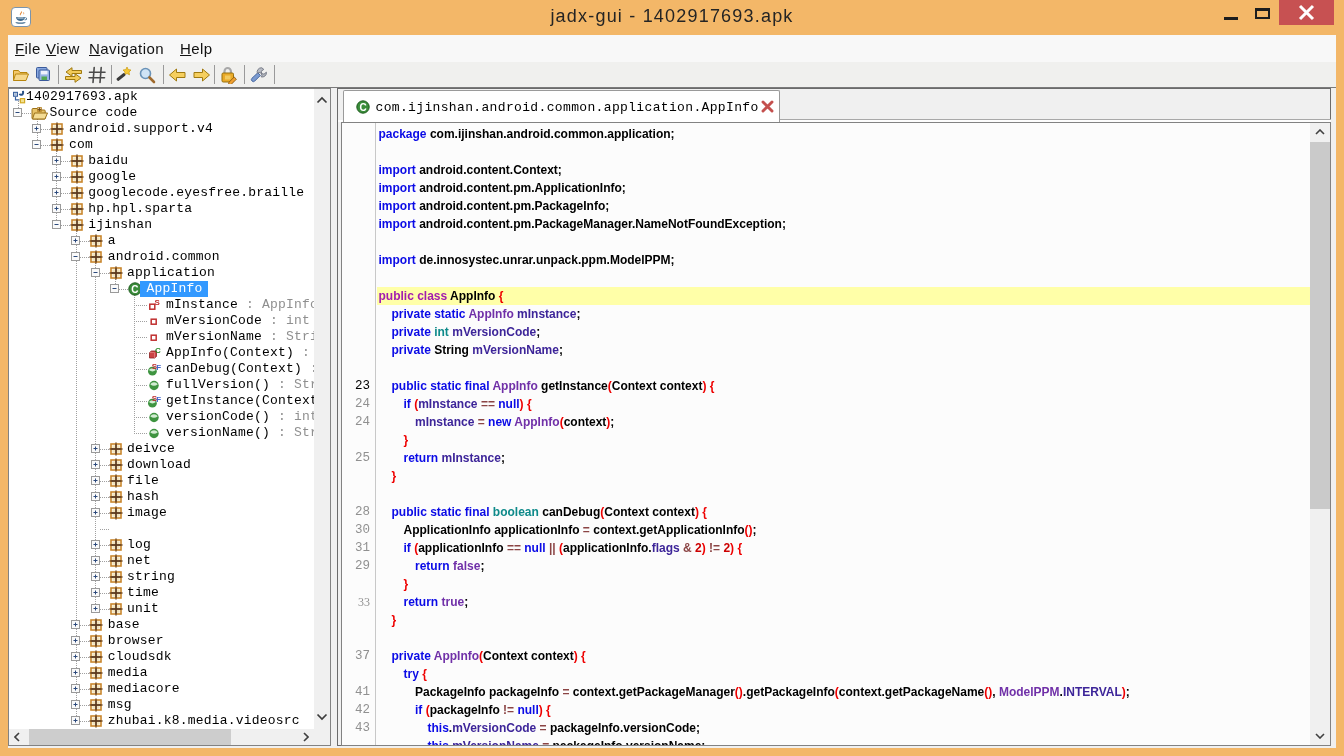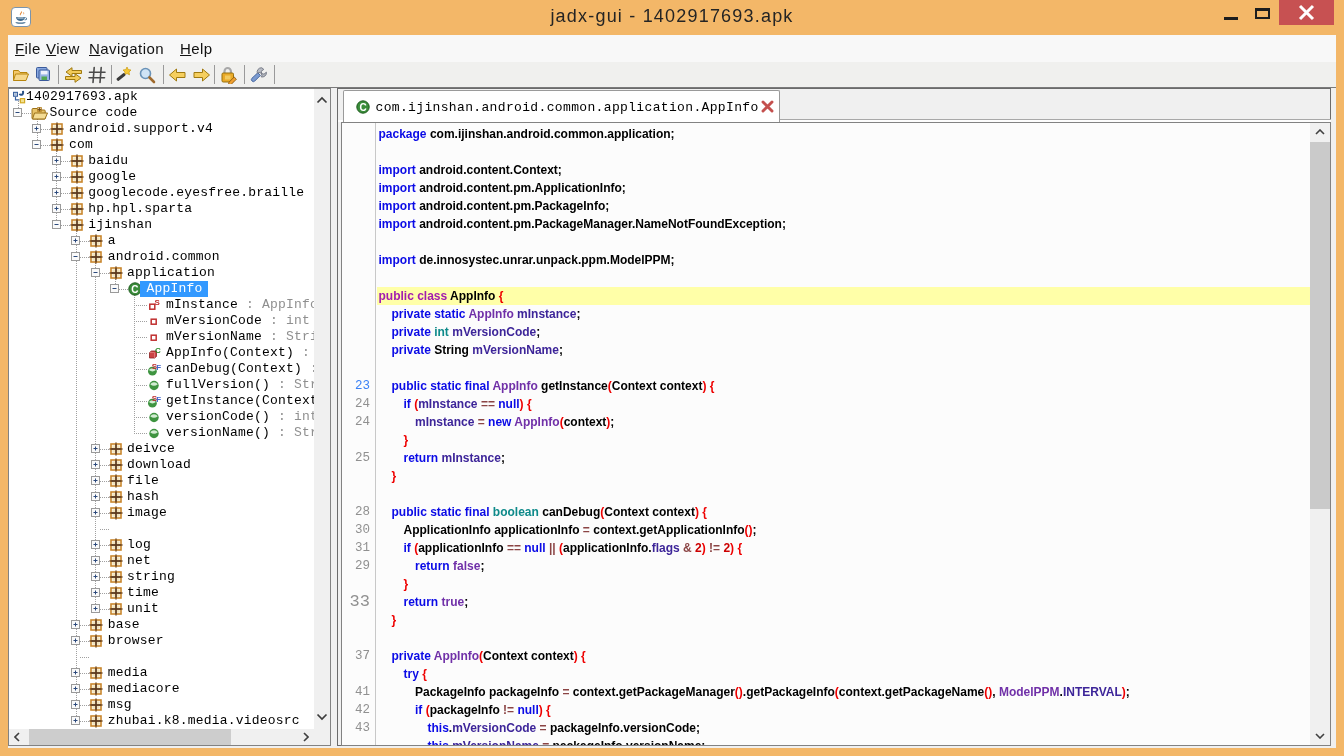--- a/index.html
+++ b/index.html
@@ -587,20 +587,37 @@
             <path d="M7 0.5 V13.5 M0.5 7 H13.5" stroke="#5c3a1e" stroke-width="1.4"></path>
             <rect x="2" y="2" width="10" height="10" fill="none" stroke="#c8862c" stroke-width="1.6"></rect>
             <rect x="3.3" y="3.3" width="2.9" height="2.9" fill="#f2e4bc"></rect>
             <rect x="7.8" y="3.3" width="2.9" height="2.9" fill="#f2e4bc"></rect>
             <rect x="3.3" y="7.8" width="2.9" height="2.9" fill="#f2e4bc"></rect>
             <rect x="7.8" y="7.8" width="2.9" height="2.9" fill="#f2e4bc"></rect>
             <path d="M7 1.4 V12.6 M1.4 7 H12.6" stroke="#5c3a1e" stroke-width="1.4"></path>
           </svg></div>
 <div class="abs" style="left:98.69999999999999px;top:0;height:16px;line-height:16px;white-space:pre">browser</div>
 </div>
+<div class="abs" style="left:0;top:560px;width:305px;height:16px">
+<svg class="abs" style="left:62.199999999999996px;top:3px" width="9" height="9" viewBox="0 0 9 9">
+          <rect x="0.5" y="0.5" width="8" height="8" fill="#fafafa" stroke="#9a9a9a"></rect>
+          <path d="M2.5 4.5 H6.5" stroke="#2c4a7c"></path>
+          <path d="M4.5 2.5 V6.5" stroke="#2c4a7c"></path>
+        </svg>
+<div class="abs" style="left:80.19999999999999px;top:1px;width:14px;height:14px"><svg width="14" height="14" viewBox="0 0 14 14">
+            <path d="M7 0.5 V13.5 M0.5 7 H13.5" stroke="#5c3a1e" stroke-width="1.4"></path>
+            <rect x="2" y="2" width="10" height="10" fill="none" stroke="#c8862c" stroke-width="1.6"></rect>
+            <rect x="3.3" y="3.3" width="2.9" height="2.9" fill="#f2e4bc"></rect>
+            <rect x="7.8" y="3.3" width="2.9" height="2.9" fill="#f2e4bc"></rect>
+            <rect x="3.3" y="7.8" width="2.9" height="2.9" fill="#f2e4bc"></rect>
+            <rect x="7.8" y="7.8" width="2.9" height="2.9" fill="#f2e4bc"></rect>
+            <path d="M7 1.4 V12.6 M1.4 7 H12.6" stroke="#5c3a1e" stroke-width="1.4"></path>
+          </svg></div>
+<div class="abs" style="left:98.69999999999999px;top:0;height:16px;line-height:16px;white-space:pre">cloudsdk</div>
+</div>
 <div class="abs" style="left:0;top:576px;width:305px;height:16px">
 <svg class="abs" style="left:62.199999999999996px;top:3px" width="9" height="9" viewBox="0 0 9 9">
           <rect x="0.5" y="0.5" width="8" height="8" fill="#fafafa" stroke="#9a9a9a"></rect>
           <path d="M2.5 4.5 H6.5" stroke="#2c4a7c"></path>
           <path d="M4.5 2.5 V6.5" stroke="#2c4a7c"></path>
         </svg>
 <div class="abs" style="left:80.19999999999999px;top:1px;width:14px;height:14px"><svg width="14" height="14" viewBox="0 0 14 14">
             <path d="M7 0.5 V13.5 M0.5 7 H13.5" stroke="#5c3a1e" stroke-width="1.4"></path>
             <rect x="2" y="2" width="10" height="10" fill="none" stroke="#c8862c" stroke-width="1.6"></rect>
             <rect x="3.3" y="3.3" width="2.9" height="2.9" fill="#f2e4bc"></rect>
@@ -702,40 +719,40 @@
 <div class="abs" style="left:36.5px;top:38px;height:18px;line-height:18px;white-space:pre"><b style="color:#0a0ae6">import</b> <b>android.content.Context;</b></div>
 <div class="abs" style="left:36.5px;top:56px;height:18px;line-height:18px;white-space:pre"><b style="color:#0a0ae6">import</b> <b>android.content.pm.ApplicationInfo;</b></div>
 <div class="abs" style="left:36.5px;top:74px;height:18px;line-height:18px;white-space:pre"><b style="color:#0a0ae6">import</b> <b>android.content.pm.PackageInfo;</b></div>
 <div class="abs" style="left:36.5px;top:92px;height:18px;line-height:18px;white-space:pre"><b style="color:#0a0ae6">import</b> <b>android.content.pm.PackageManager.NameNotFoundException;</b></div>
 <div class="abs" style="left:36.5px;top:128px;height:18px;line-height:18px;white-space:pre"><b style="color:#0a0ae6">import</b> <b>de.innosystec.unrar.unpack.ppm.ModelPPM;</b></div>
 <div class="abs" style="left:35px;top:164px;width:933px;height:18px;background:#ffffa8"></div>
 <div class="abs" style="left:36.5px;top:164px;height:18px;line-height:18px;white-space:pre"><b style="color:#a21caf">public class</b> <b>AppInfo</b> <b style="color:#ee0000">{</b></div>
 <div class="abs" style="left:49.5px;top:182px;height:18px;line-height:18px;white-space:pre"><b style="color:#0a0ae6">private static</b> <b style="color:#7030a8">AppInfo</b> <b style="color:#3d2599">mInstance</b><b>;</b></div>
 <div class="abs" style="left:49.5px;top:200px;height:18px;line-height:18px;white-space:pre"><b style="color:#0a0ae6">private</b> <b style="color:#0e8a8a">int</b> <b style="color:#3d2599">mVersionCode</b><b>;</b></div>
 <div class="abs" style="left:49.5px;top:218px;height:18px;line-height:18px;white-space:pre"><b style="color:#0a0ae6">private</b> <b>String</b> <b style="color:#3d2599">mVersionName</b><b>;</b></div>
-<div class="abs" style="left:0;top:254px;width:28px;height:18px;line-height:18px;text-align:right;color:#3b82f6;font-weight:normal;font-family:'Liberation Mono',monospace;font-size:12.5px">23</div>
+<div class="abs" style="left:0;top:254px;width:28px;height:18px;line-height:18px;text-align:right;color:#000000;font-weight:normal;font-family:'Liberation Mono',monospace;font-size:12.5px">23</div>
 <div class="abs" style="left:49.5px;top:254px;height:18px;line-height:18px;white-space:pre"><b style="color:#0a0ae6">public static final</b> <b style="color:#7030a8">AppInfo</b> <b>getInstance</b><b style="color:#ee0000">(</b><b>Context context</b><b style="color:#ee0000">)</b> <b style="color:#ee0000">{</b></div>
 <div class="abs" style="left:0;top:272px;width:28px;height:18px;line-height:18px;text-align:right;color:#909090;font-weight:normal;font-family:'Liberation Mono',monospace;font-size:12.5px">24</div>
 <div class="abs" style="left:61.5px;top:272px;height:18px;line-height:18px;white-space:pre"><b style="color:#0a0ae6">if</b> <b style="color:#ee0000">(</b><b style="color:#3d2599">mInstance</b> <b style="color:#8b4444">==</b> <b style="color:#0a0ae6">null</b><b style="color:#ee0000">)</b> <b style="color:#ee0000">{</b></div>
 <div class="abs" style="left:0;top:290px;width:28px;height:18px;line-height:18px;text-align:right;color:#909090;font-weight:normal;font-family:'Liberation Mono',monospace;font-size:12.5px">24</div>
 <div class="abs" style="left:73px;top:290px;height:18px;line-height:18px;white-space:pre"><b style="color:#3d2599">mInstance</b> <b style="color:#8b4444">=</b> <b style="color:#0a0ae6">new</b> <b style="color:#7030a8">AppInfo</b><b style="color:#ee0000">(</b><b>context</b><b style="color:#ee0000">)</b><b>;</b></div>
 <div class="abs" style="left:61.5px;top:308px;height:18px;line-height:18px;white-space:pre"><b style="color:#ee0000">}</b></div>
 <div class="abs" style="left:0;top:326px;width:28px;height:18px;line-height:18px;text-align:right;color:#909090;font-weight:normal;font-family:'Liberation Mono',monospace;font-size:12.5px">25</div>
 <div class="abs" style="left:61.5px;top:326px;height:18px;line-height:18px;white-space:pre"><b style="color:#0a0ae6">return</b> <b style="color:#3d2599">mInstance</b><b>;</b></div>
 <div class="abs" style="left:49.5px;top:344px;height:18px;line-height:18px;white-space:pre"><b style="color:#ee0000">}</b></div>
 <div class="abs" style="left:0;top:380px;width:28px;height:18px;line-height:18px;text-align:right;color:#909090;font-weight:normal;font-family:'Liberation Mono',monospace;font-size:12.5px">28</div>
 <div class="abs" style="left:49.5px;top:380px;height:18px;line-height:18px;white-space:pre"><b style="color:#0a0ae6">public static final</b> <b style="color:#0e8a8a">boolean</b> <b>canDebug</b><b style="color:#ee0000">(</b><b>Context context</b><b style="color:#ee0000">)</b> <b style="color:#ee0000">{</b></div>
 <div class="abs" style="left:0;top:398px;width:28px;height:18px;line-height:18px;text-align:right;color:#909090;font-weight:normal;font-family:'Liberation Mono',monospace;font-size:12.5px">30</div>
 <div class="abs" style="left:61.5px;top:398px;height:18px;line-height:18px;white-space:pre"><b>ApplicationInfo applicationInfo</b> <b style="color:#8b4444">=</b> <b>context.getApplicationInfo</b><b style="color:#ee0000">()</b><b>;</b></div>
 <div class="abs" style="left:0;top:416px;width:28px;height:18px;line-height:18px;text-align:right;color:#909090;font-weight:normal;font-family:'Liberation Mono',monospace;font-size:12.5px">31</div>
 <div class="abs" style="left:61.5px;top:416px;height:18px;line-height:18px;white-space:pre"><b style="color:#0a0ae6">if</b> <b style="color:#ee0000">(</b><b>applicationInfo</b> <b style="color:#8b4444">==</b> <b style="color:#0a0ae6">null</b> <b style="color:#8b4444">||</b> <b style="color:#ee0000">(</b><b>applicationInfo.</b><b style="color:#3d2599">flags</b> <b style="color:#8b4444">&amp;</b> <b style="color:#cc0000">2</b><b style="color:#ee0000">)</b> <b style="color:#8b4444">!=</b> <b style="color:#cc0000">2</b><b style="color:#ee0000">)</b> <b style="color:#ee0000">{</b></div>
 <div class="abs" style="left:0;top:434px;width:28px;height:18px;line-height:18px;text-align:right;color:#909090;font-weight:normal;font-family:'Liberation Mono',monospace;font-size:12.5px">29</div>
 <div class="abs" style="left:73px;top:434px;height:18px;line-height:18px;white-space:pre"><b style="color:#0a0ae6">return</b> <b style="color:#7030a8">false</b><b>;</b></div>
 <div class="abs" style="left:61.5px;top:452px;height:18px;line-height:18px;white-space:pre"><b style="color:#ee0000">}</b></div>
-<div class="abs" style="left:0;top:470px;width:28px;height:18px;line-height:18px;text-align:right;color:#909090;font-weight:normal;font-family:Liberation Mono, monospace;font-size:17px">33</div>
+<div class="abs" style="left:0;top:470px;width:28px;height:18px;line-height:18px;text-align:right;color:#909090;font-weight:normal;font-family:Liberation Serif, serif;font-size:12px">33</div>
 <div class="abs" style="left:61.5px;top:470px;height:18px;line-height:18px;white-space:pre"><b style="color:#0a0ae6">return</b> <b style="color:#7030a8">true</b><b>;</b></div>
 <div class="abs" style="left:49.5px;top:488px;height:18px;line-height:18px;white-space:pre"><b style="color:#ee0000">}</b></div>
 <div class="abs" style="left:0;top:524px;width:28px;height:18px;line-height:18px;text-align:right;color:#909090;font-weight:normal;font-family:'Liberation Mono',monospace;font-size:12.5px">37</div>
 <div class="abs" style="left:49.5px;top:524px;height:18px;line-height:18px;white-space:pre"><b style="color:#0a0ae6">private</b> <b style="color:#7030a8">AppInfo</b><b style="color:#ee0000">(</b><b>Context context</b><b style="color:#ee0000">)</b> <b style="color:#ee0000">{</b></div>
 <div class="abs" style="left:61.5px;top:542px;height:18px;line-height:18px;white-space:pre"><b style="color:#0a0ae6">try</b> <b style="color:#ee0000">{</b></div>
 <div class="abs" style="left:0;top:560px;width:28px;height:18px;line-height:18px;text-align:right;color:#909090;font-weight:normal;font-family:'Liberation Mono',monospace;font-size:12.5px">41</div>
 <div class="abs" style="left:73px;top:560px;height:18px;line-height:18px;white-space:pre"><b>PackageInfo packageInfo</b> <b style="color:#8b4444">=</b> <b>context.getPackageManager</b><b style="color:#ee0000">()</b><b>.getPackageInfo</b><b style="color:#ee0000">(</b><b>context.getPackageName</b><b style="color:#ee0000">()</b><b>, </b><b style="color:#7030a8">ModelPPM</b><b>.</b><b style="color:#3d2599">INTERVAL</b><b style="color:#ee0000">)</b><b>;</b></div>
 <div class="abs" style="left:0;top:578px;width:28px;height:18px;line-height:18px;text-align:right;color:#909090;font-weight:normal;font-family:'Liberation Mono',monospace;font-size:12.5px">42</div>
 <div class="abs" style="left:73px;top:578px;height:18px;line-height:18px;white-space:pre"><b style="color:#0a0ae6">if</b> <b style="color:#ee0000">(</b><b>packageInfo</b> <b style="color:#8b4444">!=</b> <b style="color:#0a0ae6">null</b><b style="color:#ee0000">)</b> <b style="color:#ee0000">{</b></div>
 <div class="abs" style="left:0;top:596px;width:28px;height:18px;line-height:18px;text-align:right;color:#909090;font-weight:normal;font-family:'Liberation Mono',monospace;font-size:12.5px">43</div>

